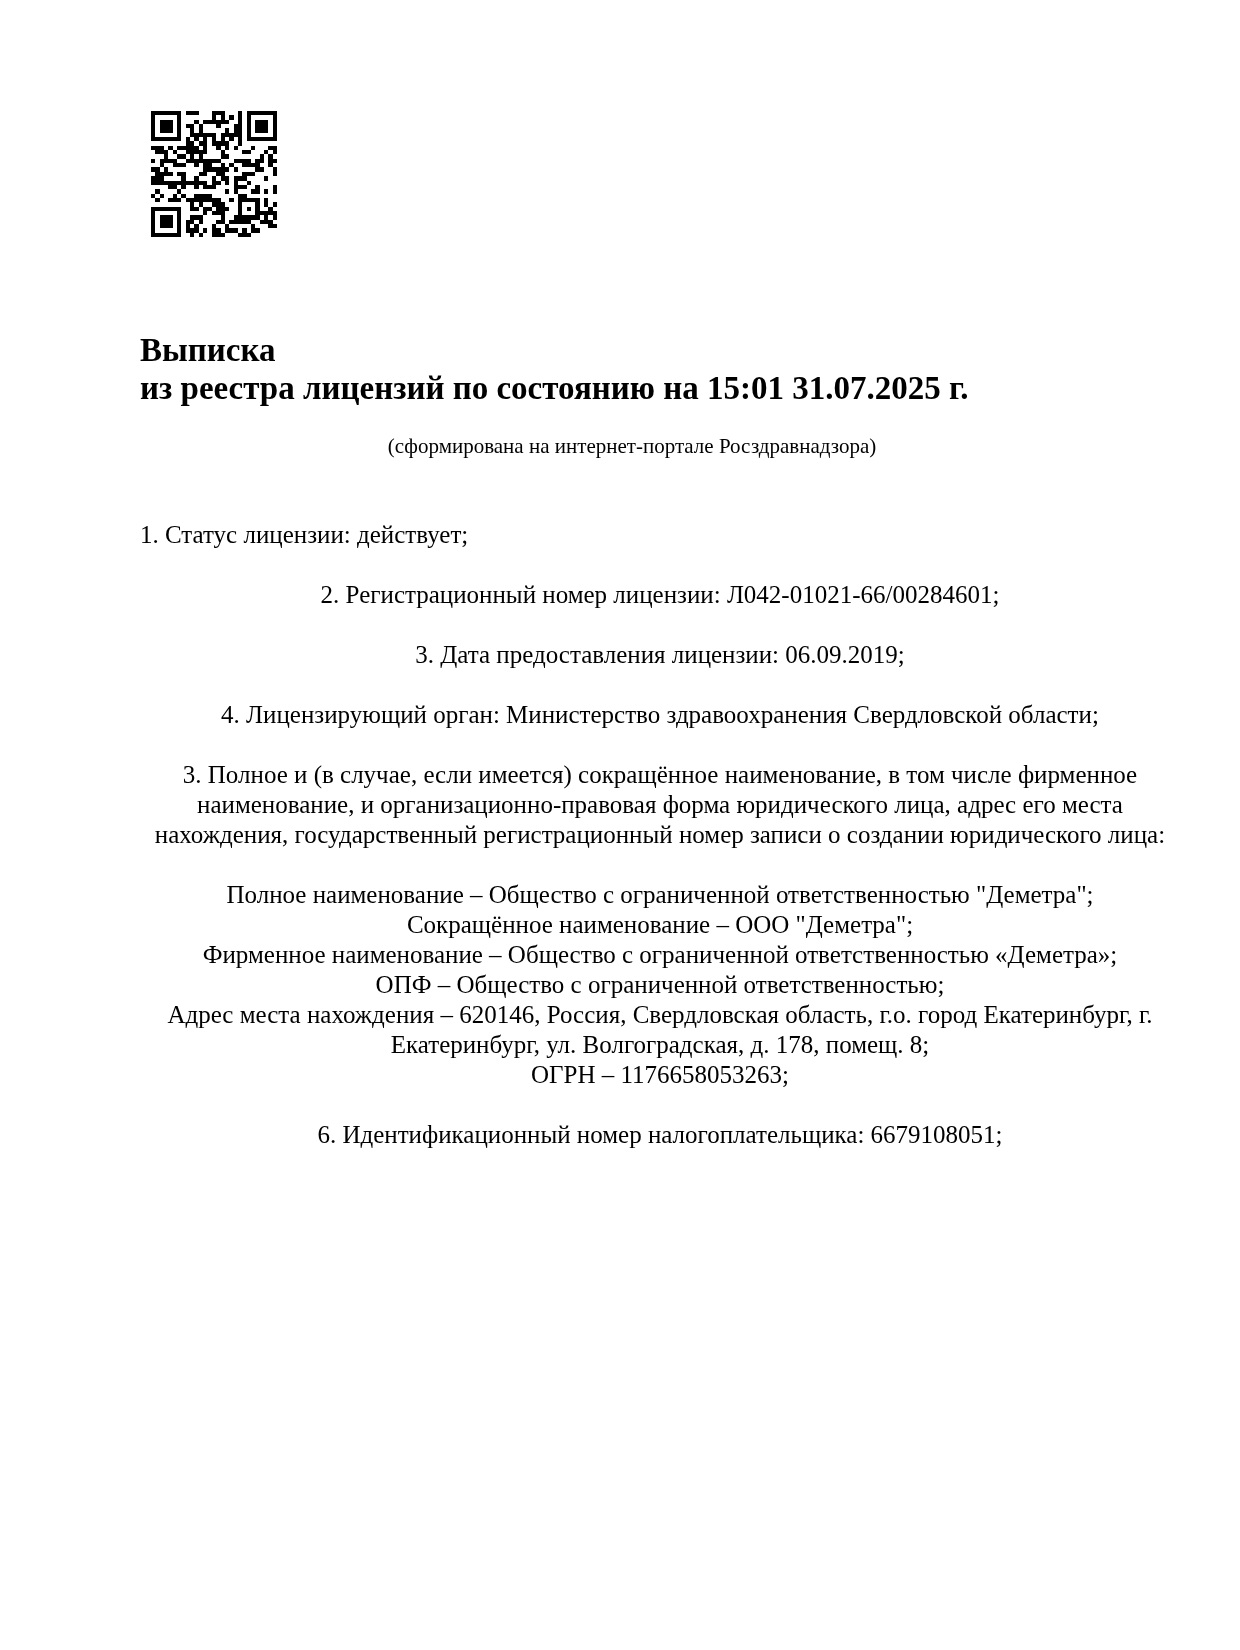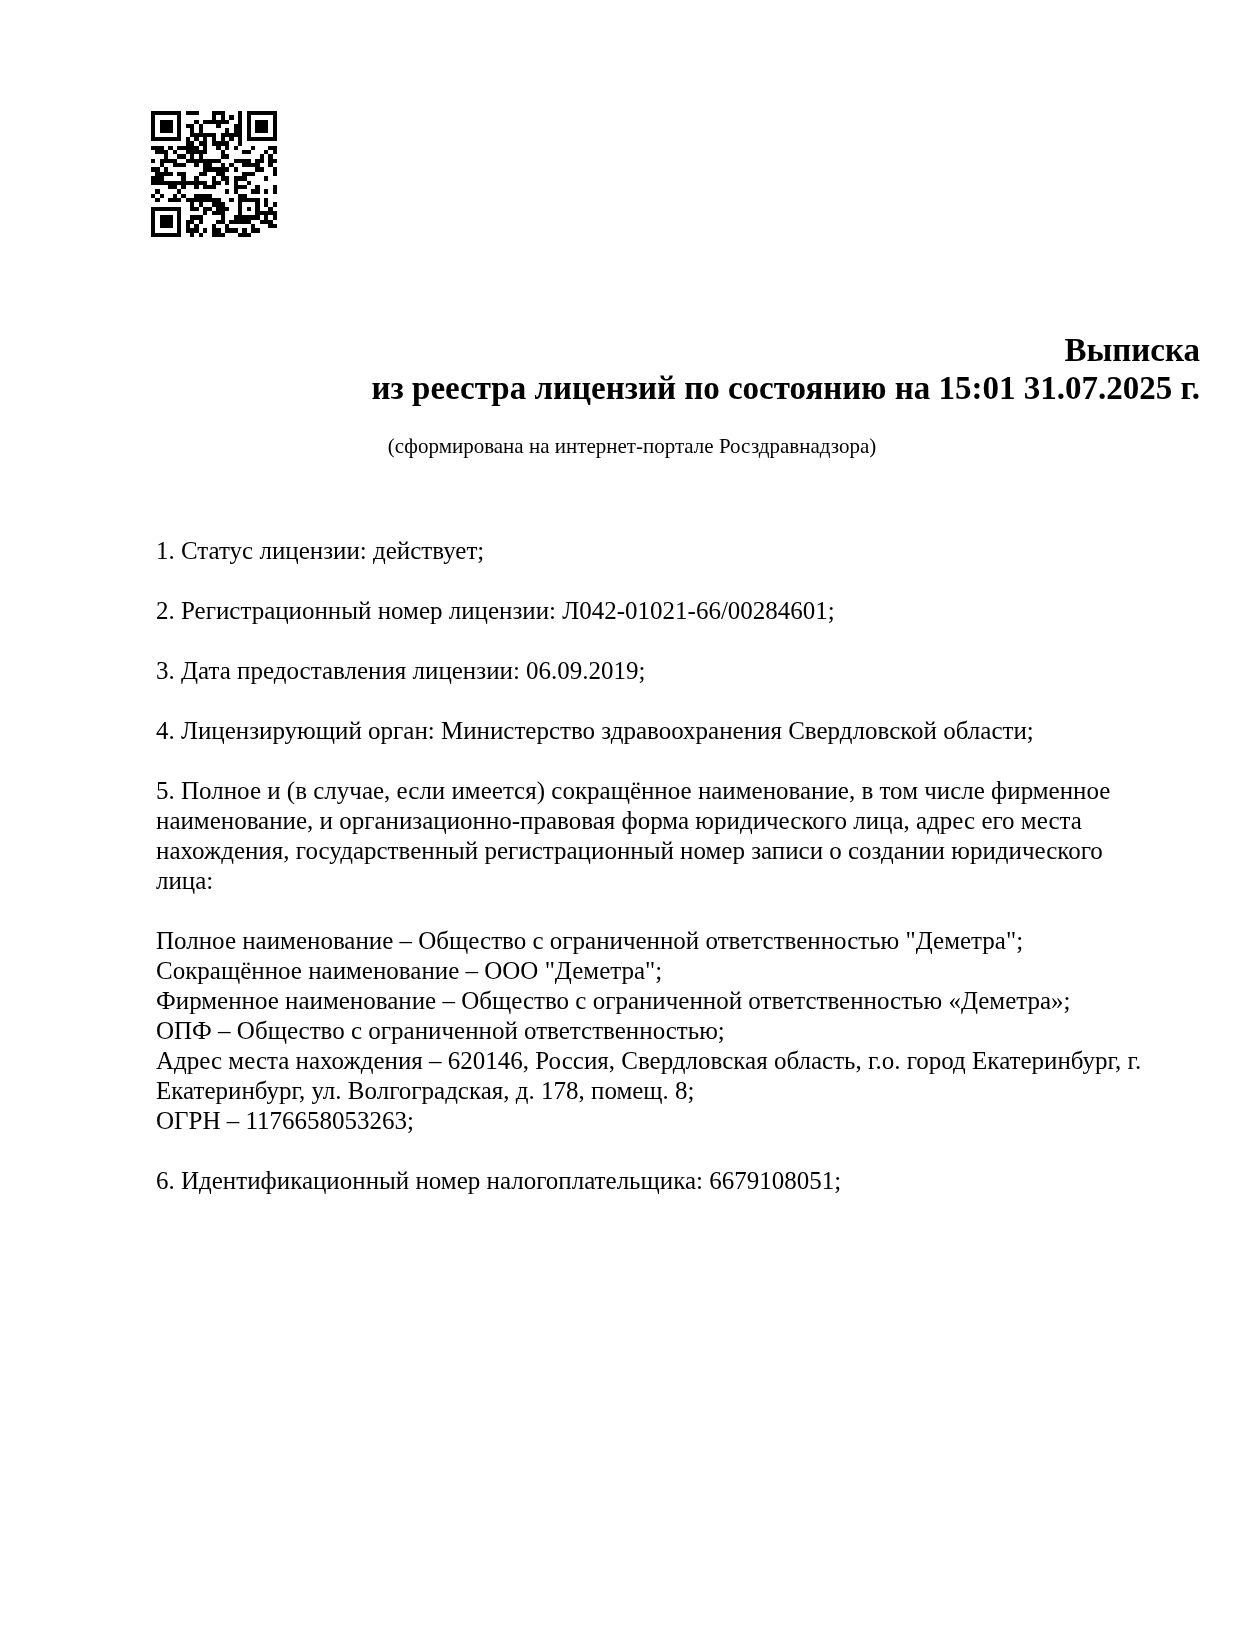--- a/index.html
+++ b/index.html
@@ -17,21 +17,21 @@
     left: 151px;
     top: 111px;
     width: 126px;
     height: 126px;
   }
   .title {
     position: absolute;
     left: 140px;
     top: 331px;
     width: 1060px;
-    text-align: right;
+    text-align: left;
     font-weight: bold;
     font-size: 33px;
     line-height: 38px;
   }
   .note {
     position: absolute;
     left: 140px;
     top: 434px;
     width: 984px;
     text-align: center;
@@ -40,25 +40,26 @@
   }
   .doc {
     position: absolute;
     left: 140px;
     top: 520px;
     width: 1040px;
     font-size: 25px;
     line-height: 30px;
   }
   .doc p {
-    margin: 16px;
+    margin: 0;
     white-space: pre-line;
   }
   .doc p + p {
     margin-top: 30px;
+    text-align: center;
   }
 </style>
 </head>
 <body>
 
 <svg class="qr" viewBox="0 0 29 29" shape-rendering="crispEdges" aria-hidden="true">
     <g fill="#000000">
       <rect x="0" y="0" width="1" height="1"></rect>
       <rect x="1" y="0" width="1" height="1"></rect>
       <rect x="2" y="0" width="1" height="1"></rect>
@@ -485,21 +486,21 @@
   <div>из реестра лицензий по состоянию на 15:01 31.07.2025 г.</div>
 </div>
 
 <div class="note">(сформирована на интернет-портале Росздравнадзора)</div>
 
 <div class="doc">
     <p>1. Статус лицензии: действует;</p>
     <p>2. Регистрационный номер лицензии: Л042-01021-66/00284601;</p>
     <p>3. Дата предоставления лицензии: 06.09.2019;</p>
     <p>4. Лицензирующий орган: Министерство здравоохранения Свердловской области;</p>
-    <p>5. Полное и (в случае, если имеется) сокращённое наименование, в том числе фирменное
+    <p>3. Полное и (в случае, если имеется) сокращённое наименование, в том числе фирменное
 наименование, и организационно-правовая форма юридического лица, адрес его места
 нахождения, государственный регистрационный номер записи о создании юридического лица:</p>
     <p>Полное наименование – Общество с ограниченной ответственностью "Деметра";
 Сокращённое наименование – ООО "Деметра";
 Фирменное наименование – Общество с ограниченной ответственностью «Деметра»;
 ОПФ – Общество с ограниченной ответственностью;
 Адрес места нахождения – 620146, Россия, Свердловская область, г.о. город Екатеринбург, г.
 Екатеринбург, ул. Волгоградская, д. 178, помещ. 8;
 ОГРН – 1176658053263;</p>
     <p>6. Идентификационный номер налогоплательщика: 6679108051;</p>

